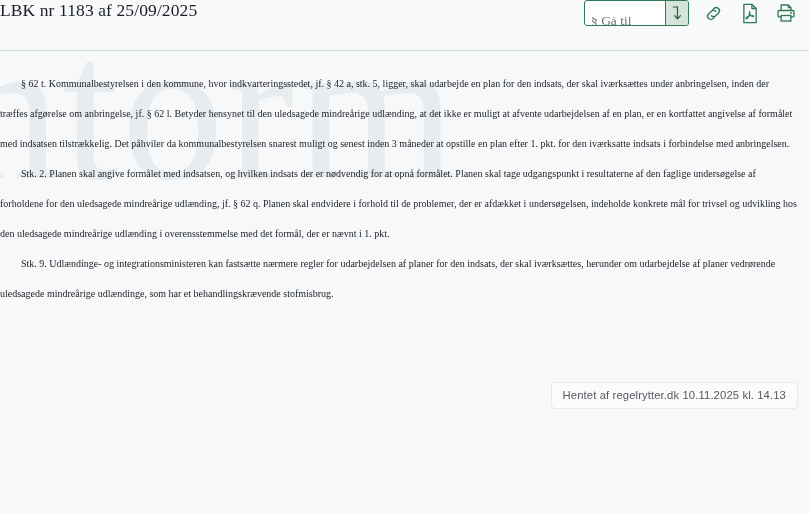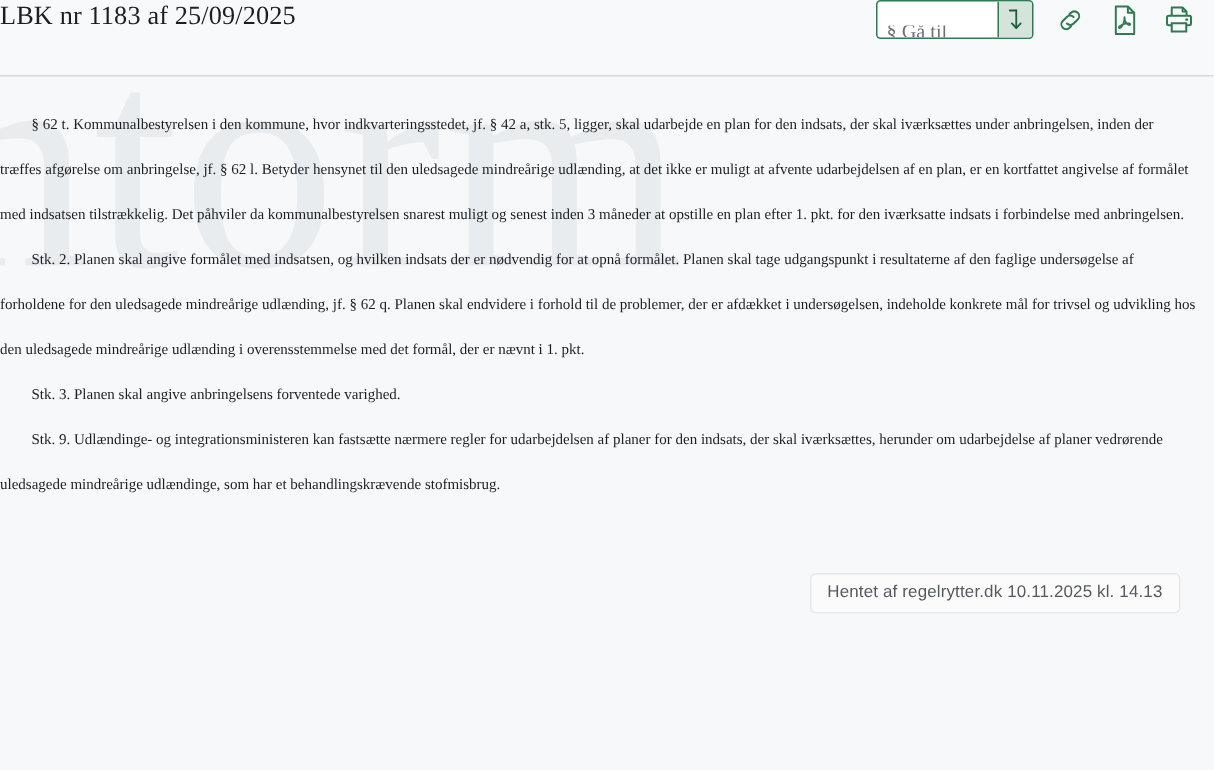--- a/index.html
+++ b/index.html
@@ -140,21 +140,21 @@
     padding: 0 4px 0 0;
     text-align: left;
   }
 
   .para .stk {
   }
 
   
   .footer-badge {
     position: absolute;
-    right: 22px;
+    right: 11px;
     bottom: 9px;
     z-index: 4;
     background: #fbfbfc;
     border: 1px solid #e6e8ea;
     border-radius: 4px;
     padding: 6px 11px 7px 11px;
     font-family: "Liberation Sans", "DejaVu Sans", sans-serif;
     font-size: 11.3px;
     color: #545a60;
     white-space: nowrap;
@@ -214,22 +214,19 @@
   </div>
 
   <div class="content">
     <p class="para">
       <span>§ 62 t. Kommunalbestyrelsen i den kommune, hvor indkvarteringsstedet, jf. § 42 a, stk. 5, ligger, skal udarbejde en plan for den indsats, der skal iværksættes under anbringelsen, inden der træffes afgørelse om anbringelse, jf. § 62 l. Betyder hensynet til den uledsagede mindreårige udlænding, at det ikke er muligt at afvente udarbejdelsen af en plan, er en kortfattet angivelse af formålet med indsatsen tilstrækkelig. Det påhviler da kommunalbestyrelsen snarest muligt og senest inden 3 måneder at opstille en plan efter 1. pkt. for den iværksatte indsats i forbindelse med anbringelsen.</span>
     </p>
     <p class="para">
       <span class="stk">Stk. 2.</span><span> Planen skal angive formålet med indsatsen, og hvilken indsats der er nødvendig for at opnå formålet. Planen skal tage udgangspunkt i resultaterne af den faglige undersøgelse af forholdene for den uledsagede mindreårige udlænding, jf. § 62 q. Planen skal endvidere i forhold til de problemer, der er afdækket i undersøgelsen, indeholde konkrete mål for trivsel og udvikling hos den uledsagede mindreårige udlænding i overensstemmelse med det formål, der er nævnt i 1. pkt.</span>
     </p>
     <p class="para">
-      <span class="stk">Stk. 3.</span><span> Planen skal angive anbringelsens forventede varighed.</span>
-    </p>
-    <p class="para">
       <span class="stk">Stk. 9.</span><span> Udlændinge- og integrationsministeren kan fastsætte nærmere regler for udarbejdelsen af planer for den indsats, der skal iværksættes, herunder om udarbejdelse af planer vedrørende uledsagede mindreårige udlændinge, som har et behandlingskrævende stofmisbrug.</span>
     </p>
   </div>
 
   <div class="footer-badge">Hentet af regelrytter.dk 10.11.2025 kl. 14.13</div>
 
 </div>
 
 </body></html>

